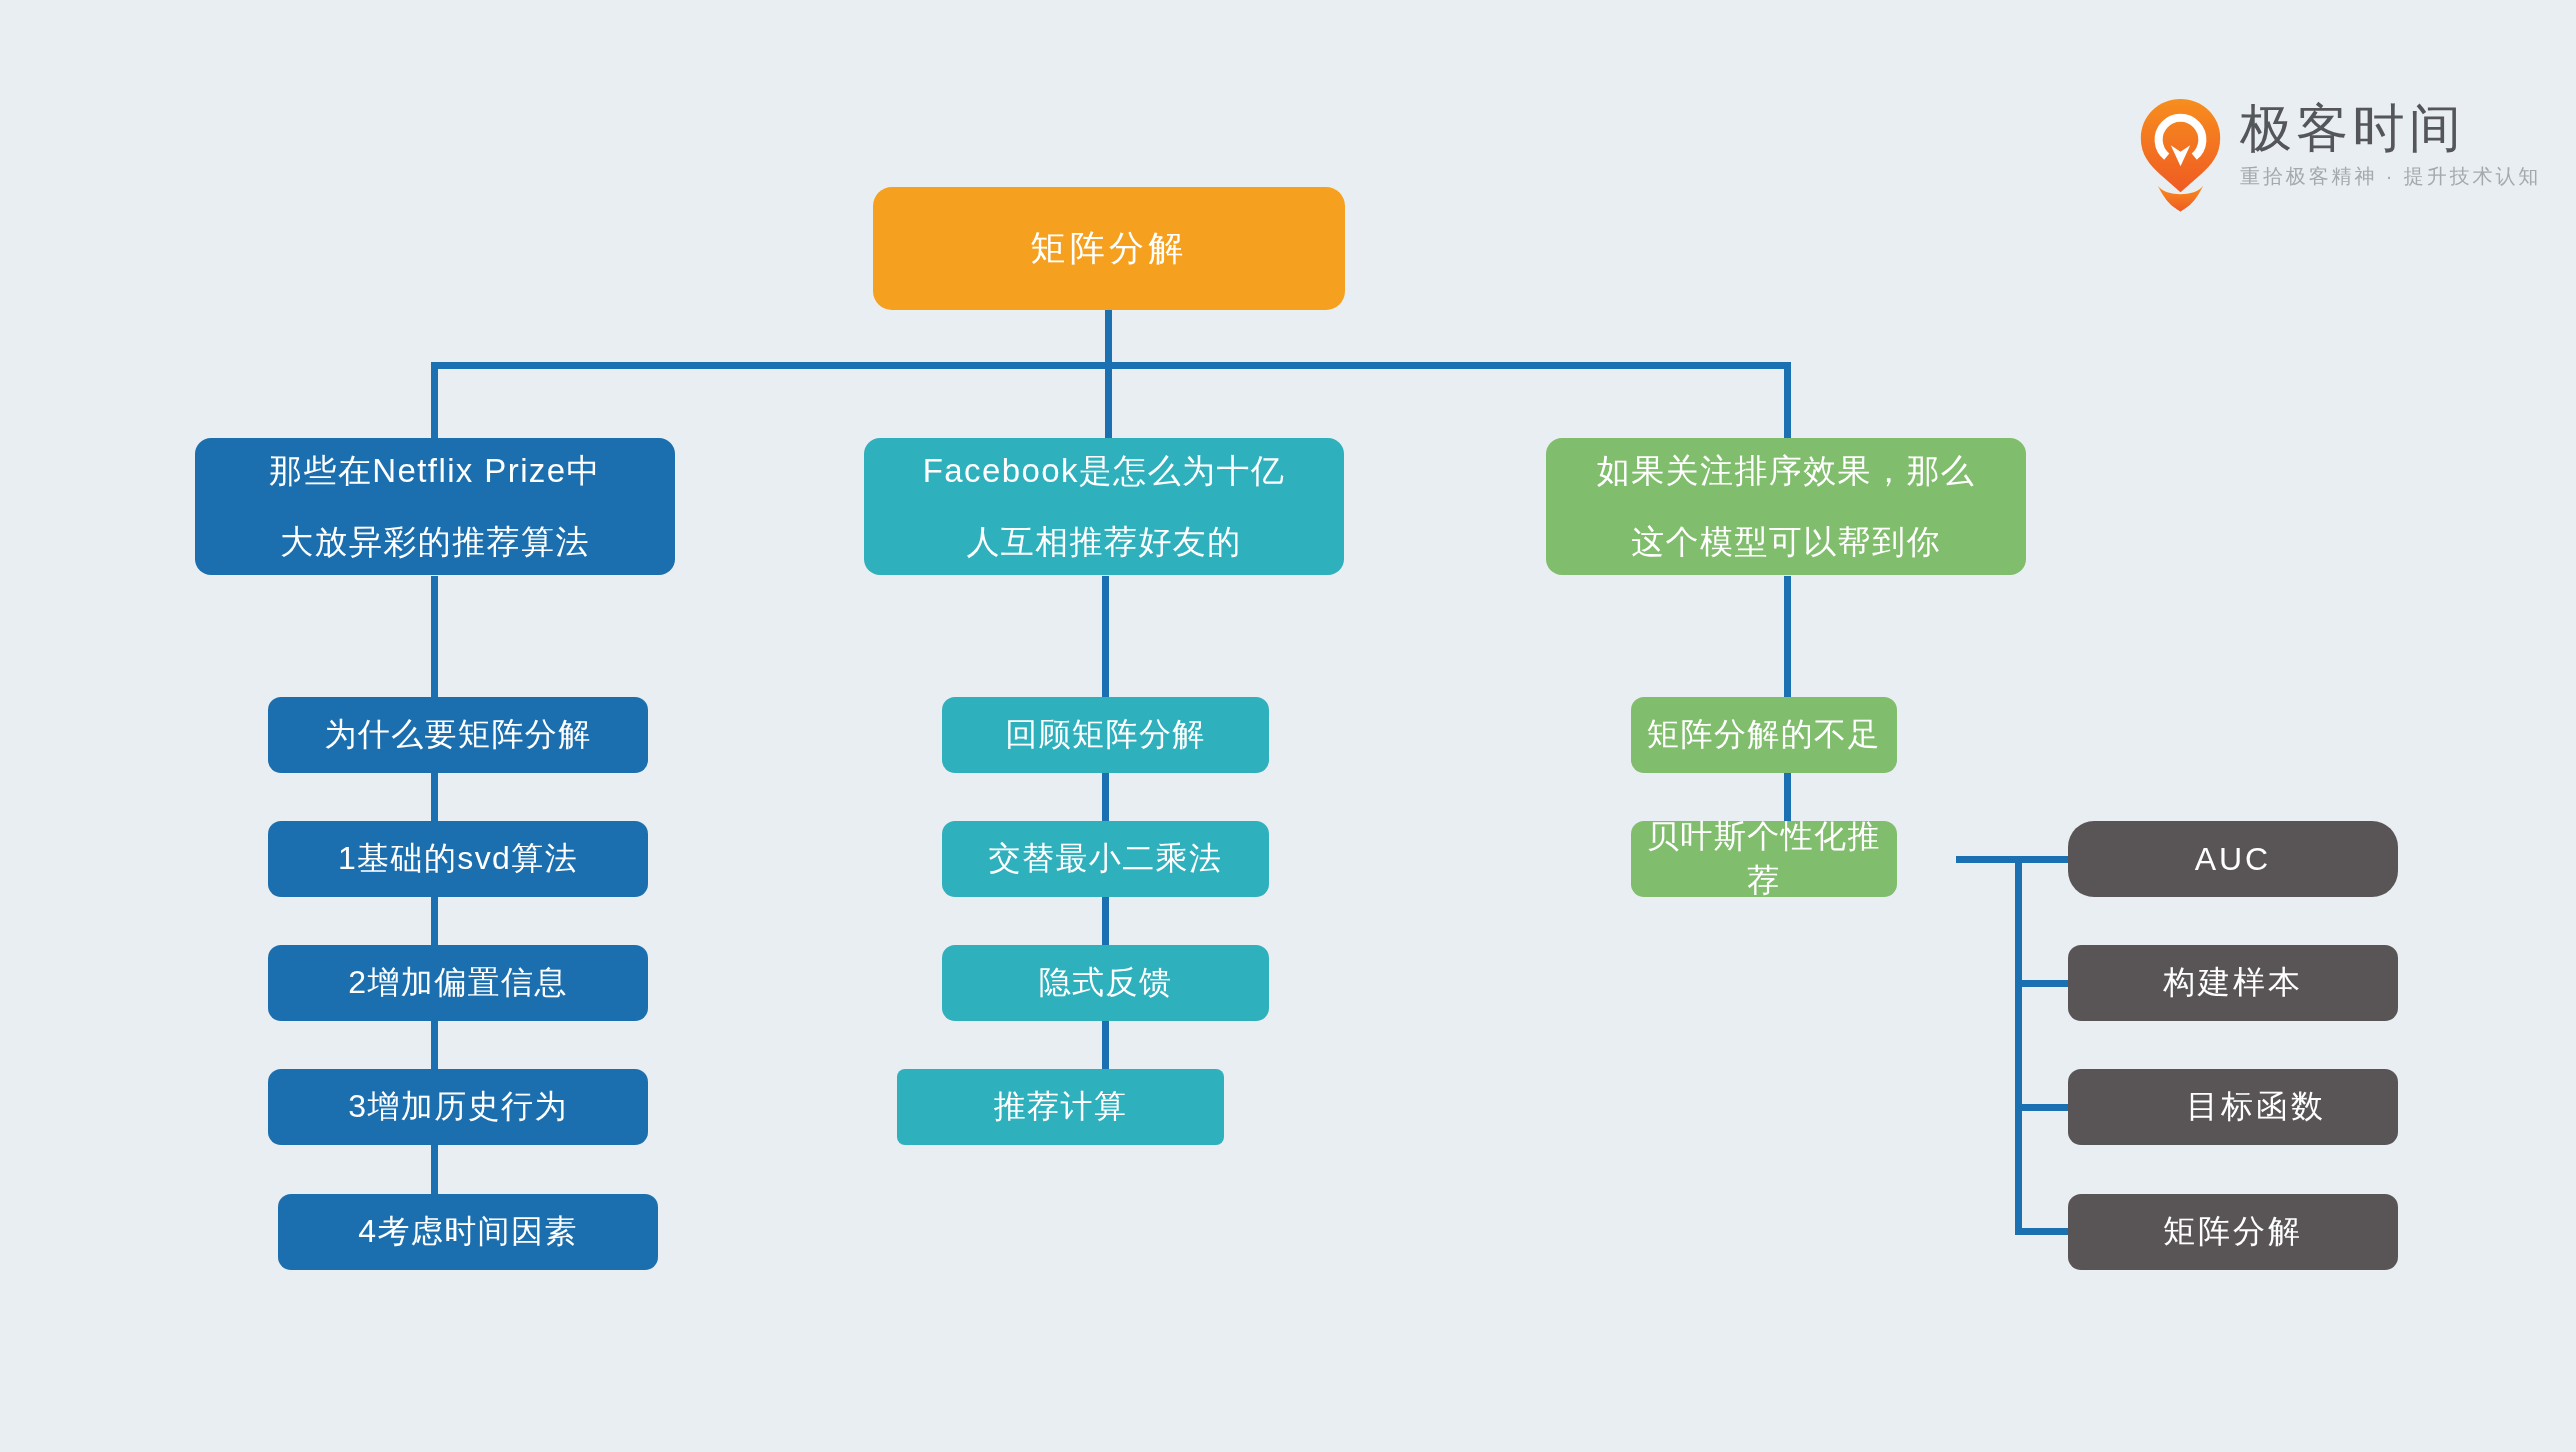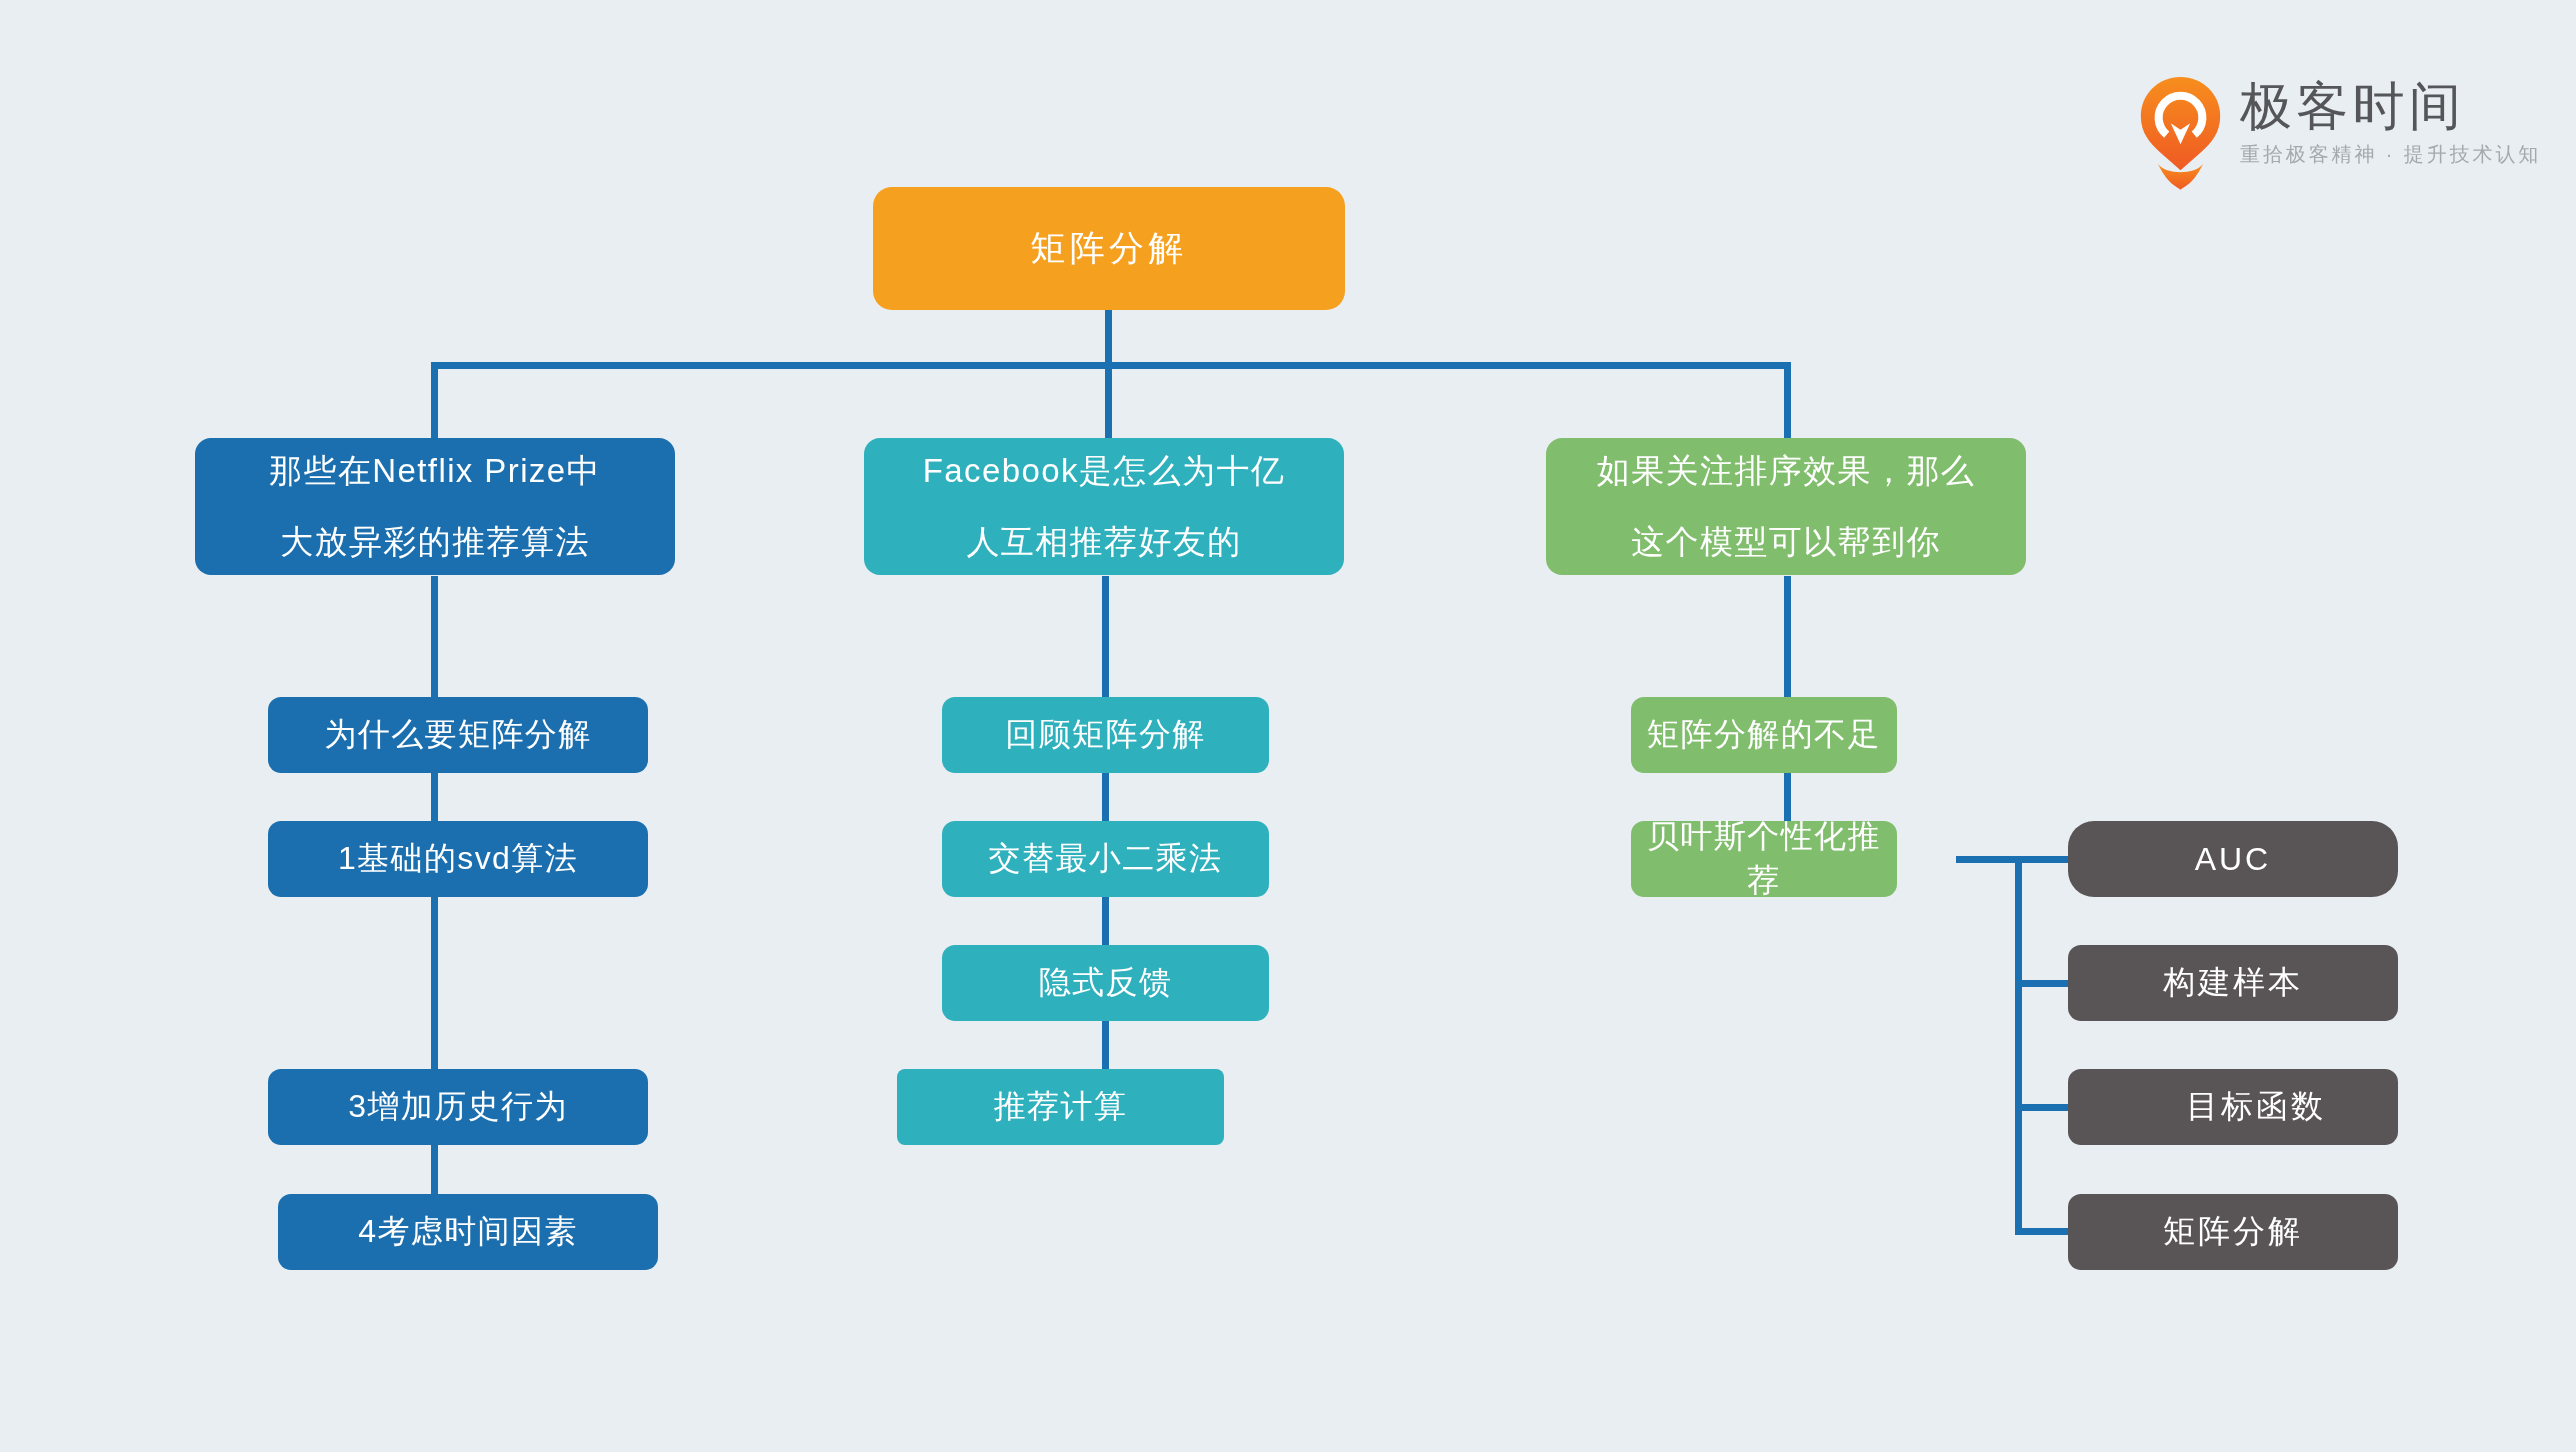--- a/index.html
+++ b/index.html
@@ -65,21 +65,21 @@
     font-size: 32px;
     letter-spacing: 2.9px;
   }
   .blue  { background: #1C6FAE; }
   .teal  { background: #2FB0BD; }
   .green { background: #80BD6C; }
 
   
   #logo {
     position: absolute;
-    left: 2140px; top: 76px;
+    left: 2140px; top: 98px;
     width: 376px; height: 116px;
     z-index: 3;
     display: flex;
     align-items: flex-start;
     justify-content: space-between;
   }
   #logo .pin { width: 81px; height: 114px; flex: 0 0 auto; }
   #logo .logo-text { margin-left: 19px; display: flex; flex-direction: column; }
   #logo .logo-title {
     font-size: 52px;
@@ -139,20 +139,23 @@
     <span>如果关注排序效果，那么</span>
     <span>这个模型可以帮到你</span>
   </div>
 
   <div class="node child blue" style="left:268px; top:697px;">
     <span>为什么要矩阵分解</span>
   </div>
   <div class="node child blue" style="left:268px; top:821px;">
     <span>1基础的svd算法</span>
   </div>
+  <div class="node child blue" style="left:268px; top:945px;">
+    <span>2增加偏置信息</span>
+  </div>
   <div class="node child blue" style="left:268px; top:1069px;">
     <span>3增加历史行为</span>
   </div>
   <div class="node child blue" style="left:268px; top:1194px;margin-left:10px;">
     <span>4考虑时间因素</span>
   </div>
 
   <div class="node child mid teal" style="left:942px; top:697px;">
     <span>回顾矩阵分解</span>
   </div>

